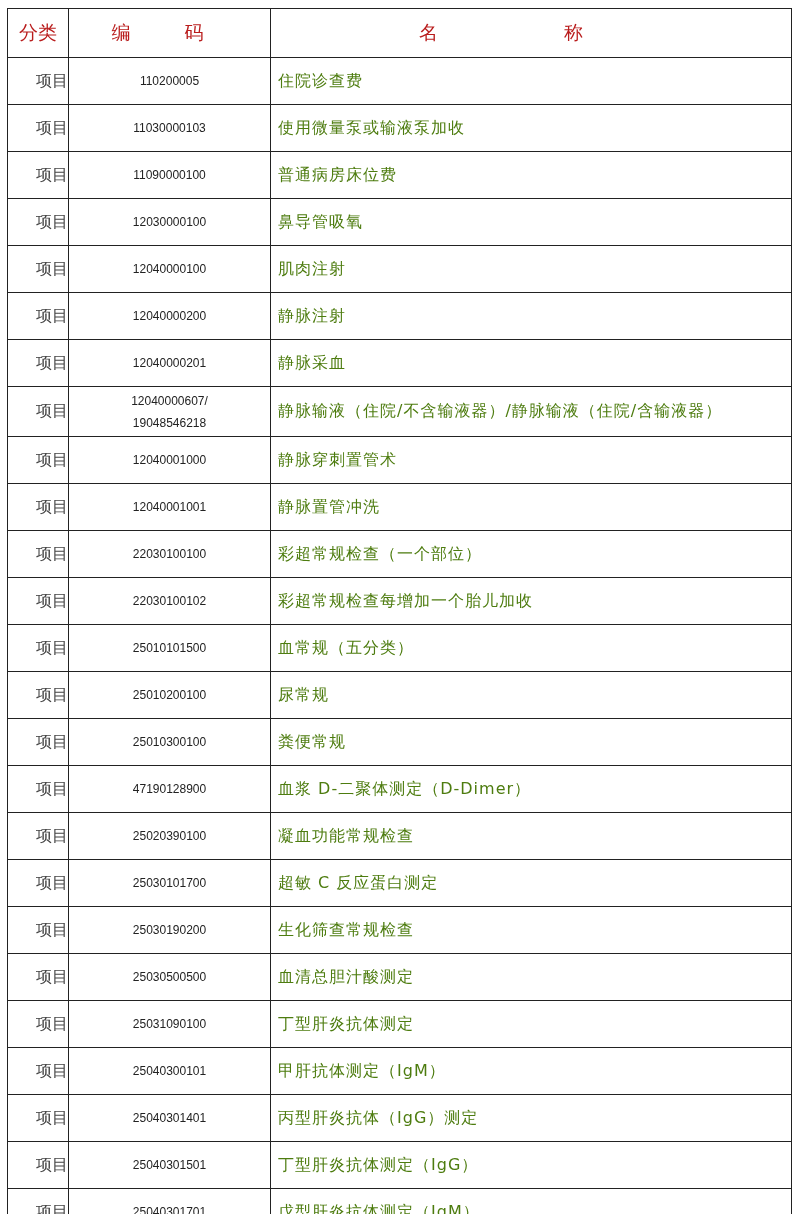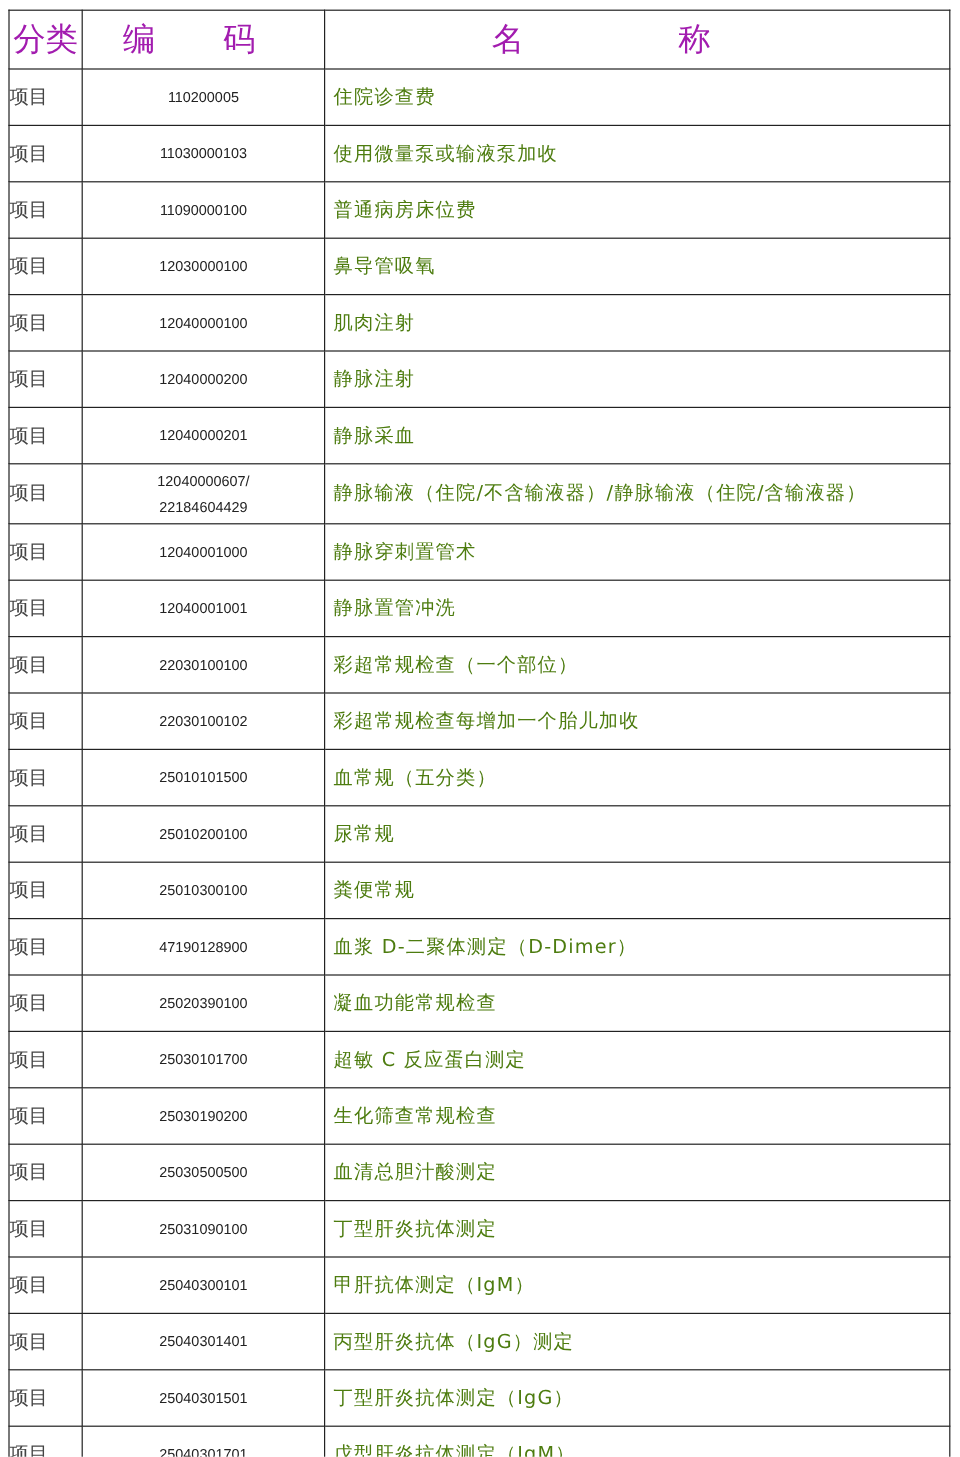--- a/index.html
+++ b/index.html
@@ -1,21 +1,21 @@
 <!DOCTYPE html>
 <html><head>
 <meta charset="utf-8">
 <style>
   html, body { margin:0; padding:0; background:#ffffff; }
   body { width:800px; height:1214px; position:relative; font-family:"DejaVu Sans", sans-serif; color:#333; }
   table { position:absolute; left:7px; top:8px; width:785px; border-collapse:collapse; table-layout:fixed; }
   th, td { border:1.5px solid #222; padding:0; }
-  th { height:48px; font-size:27px; font-weight:normal; color:#a21caf; }
+  th { height:48px; font-size:19px; font-weight:normal; color:#b91c1c; }
   td { height:46px; font-size:16px; }
-  td.cat { text-align:left; color:#444; }
+  td.cat { text-align:right; color:#444; }
   td.code { text-align:center; font-family:"Liberation Sans", sans-serif; font-size:12px; color:#222; line-height:22px; }
   td.name { text-align:left; padding-left:7px; color:#4d7c0f; letter-spacing:1px; white-space:nowrap; }
   tr.tall td { height:49px; }
   .spaced { letter-spacing:24px; }
   .wide { letter-spacing:60px;text-align:center; }
 </style>
 </head>
 <body>
 
 <table>
@@ -64,21 +64,21 @@
       </tr>
       <tr>
         <td class="cat">项目</td>
         <td class="code">12040000201</td>
         <td class="name">静脉采血</td>
       </tr>
       <tr class="tall">
         <td class="cat">项目</td>
         <td class="code">
           <div>12040000607/</div>
-          <div>22184604429</div>
+          <div>19048546218</div>
         </td>
         <td class="name">静脉输液（住院/不含输液器）/静脉输液（住院/含输液器）</td>
       </tr>
       <tr>
         <td class="cat">项目</td>
         <td class="code">12040001000</td>
         <td class="name">静脉穿刺置管术</td>
       </tr>
       <tr>
         <td class="cat">项目</td>

